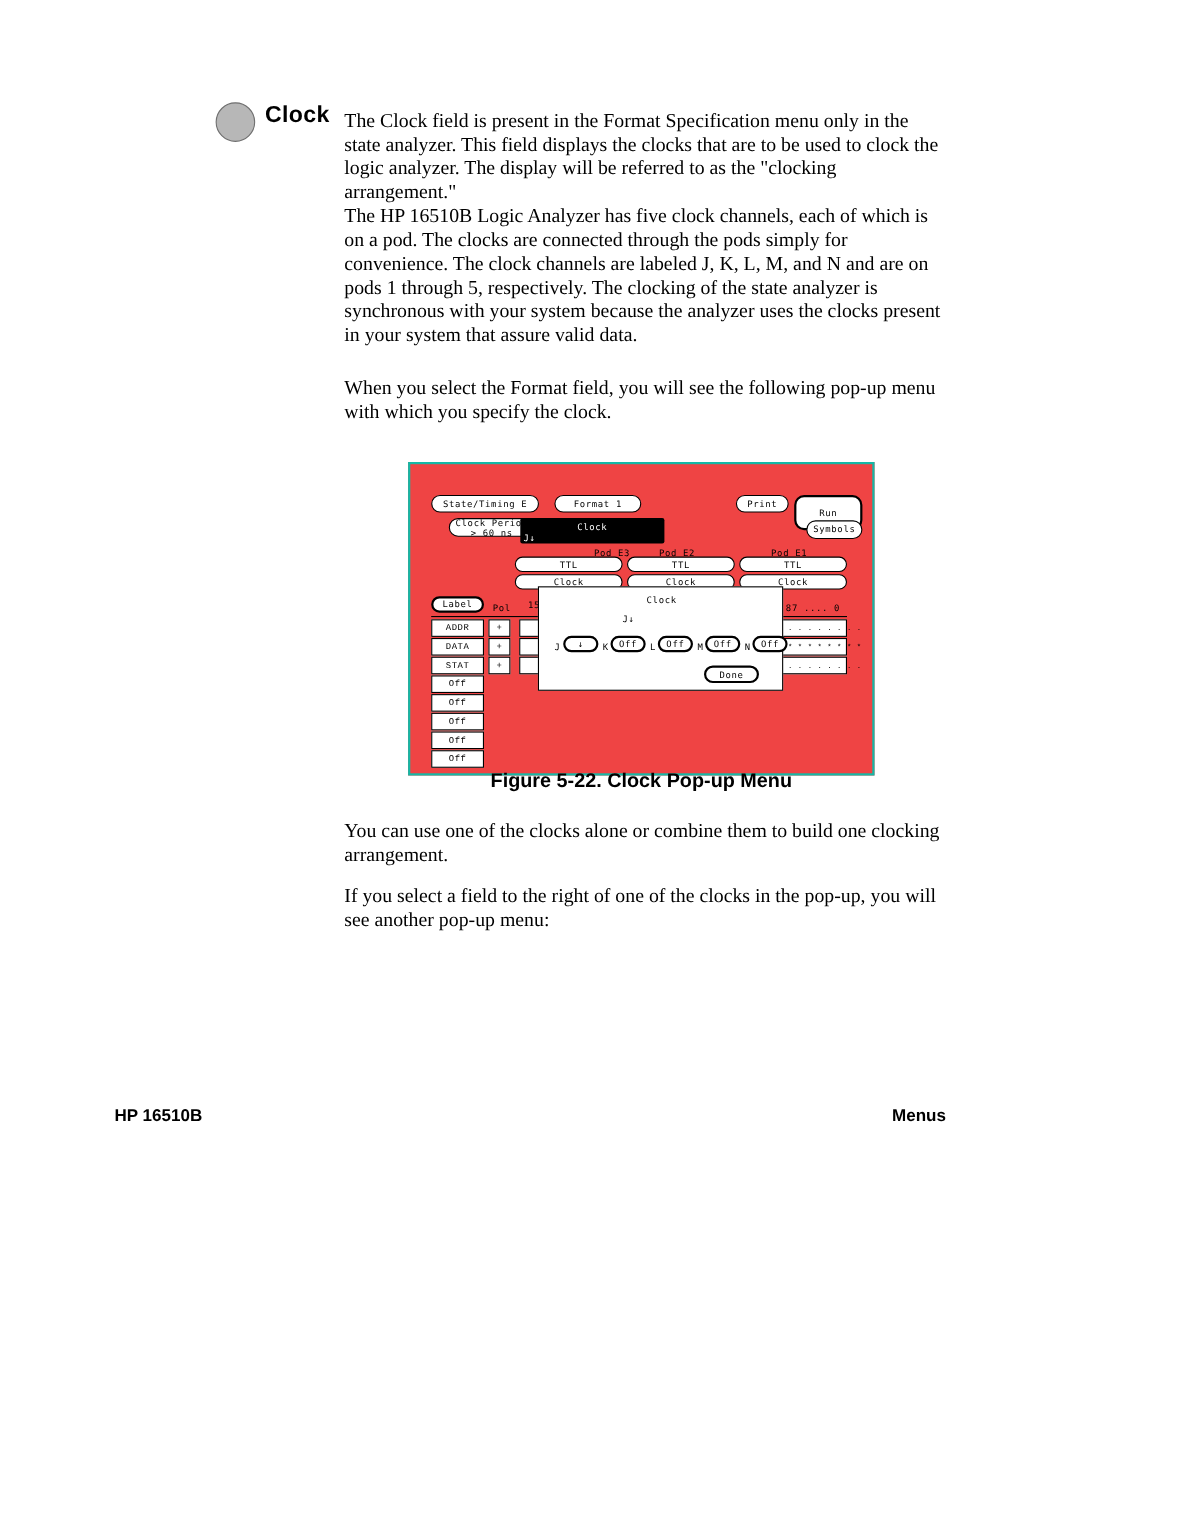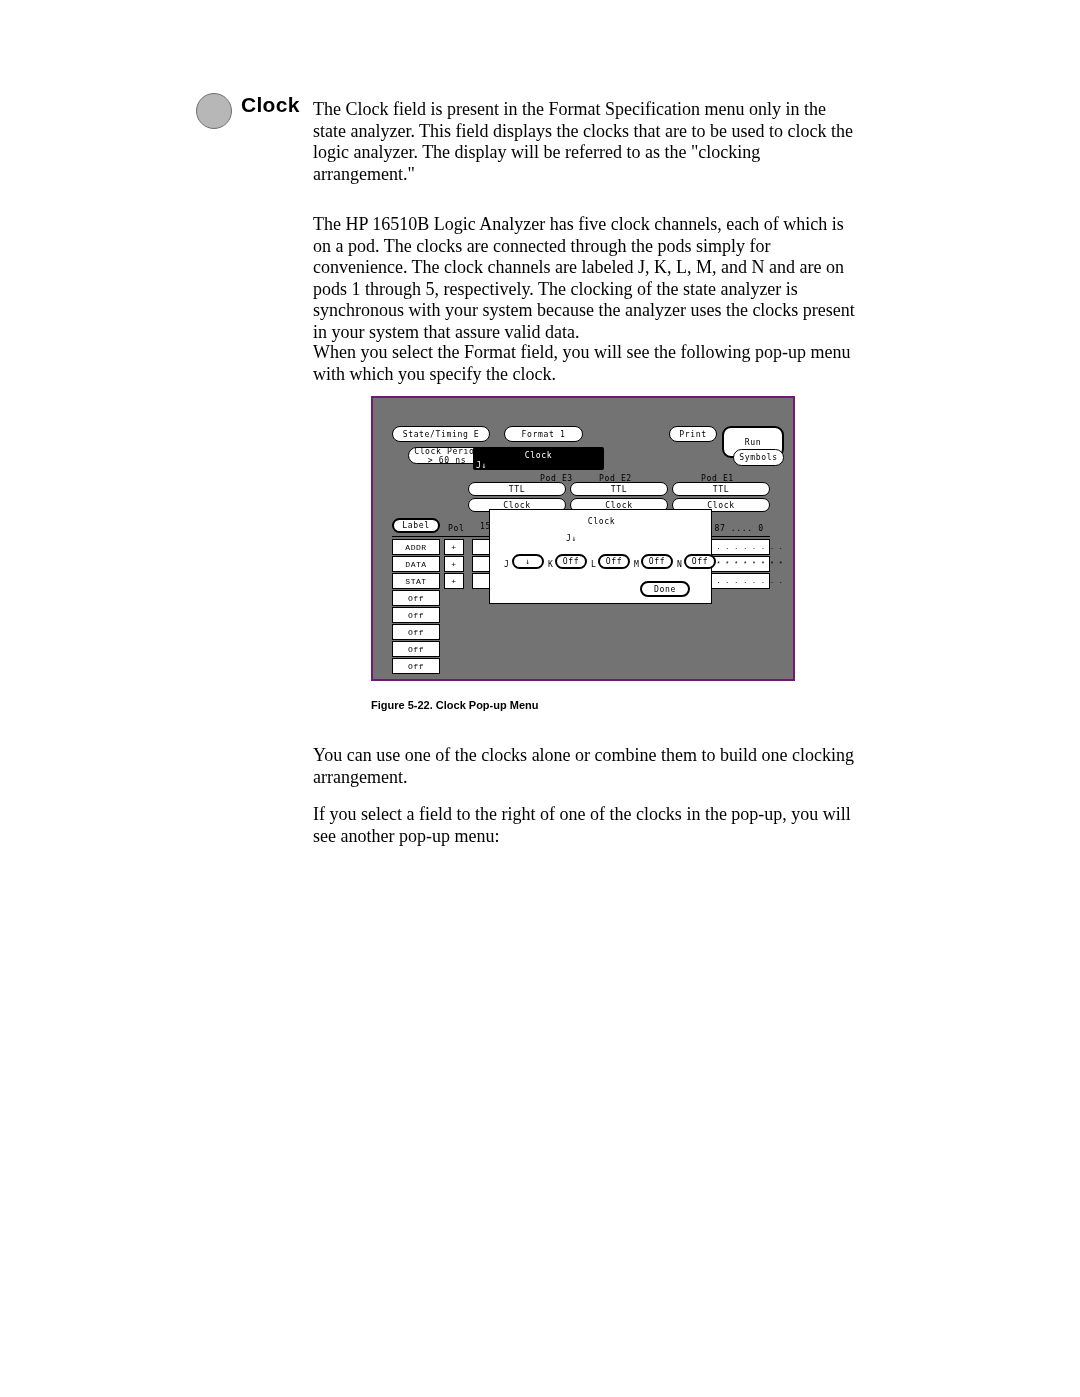--- a/index.html
+++ b/index.html
@@ -48,34 +48,34 @@
     position: absolute;
     left: 313px;
     width: 546px;
     font-size: 18px;
     line-height: 21.5px;
     text-align: left;
   }
   .body-col p { margin: 0; }
 
   #para-1 { top: 99px; }
-  #para-2 { top: 214px; }
+  #para-2 { top: 186px; }
   #para-3 { top: 342px; }
   #para-4 { top: 745px; }
   #para-5 { top: 804px; }
 
   
   #figure-frame {
     position: absolute;
     left: 371px;
-    top: 396px;
+    top: 420px;
     width: 424px;
     height: 285px;
-    border: 2px solid #701a75;
-    background: #737373;
+    border: 2px solid #14b8a6;
+    background: #ef4444;
     box-sizing: border-box;
   }
   #screen-area {
     position: absolute;
     left: 7px;
     top: 8px;
     right: 7px;
     bottom: 8px;
     font-family: "DejaVu Sans Mono", "Liberation Mono", monospace;
     font-size: 8.1px;
@@ -141,23 +141,24 @@
     box-sizing: border-box;
     z-index: 40;
   }
 
   
   #figure-caption {
     position: absolute;
     left: 371px;
     top: 699px;
     width: 424px;
+    text-align: center;
     font-family: "Liberation Sans", "DejaVu Sans", sans-serif;
     font-weight: bold;
-    font-size: 11px;
+    font-size: 18px;
   }
 
   
   #footer {
     position: absolute;
     left: 104px;
     top: 1003px;
     width: 756px;
     font-family: "Liberation Sans", "DejaVu Sans", sans-serif;
     font-weight: bold;
@@ -273,13 +274,17 @@
 
       <div class="fld bold" style="left:150px; top:71px; width:50px; height:16px;">Done</div>
     </div>
 
   </div>
 </div>
 
 <div id="figure-caption">Figure 5-22. Clock Pop-up Menu</div>
 
 <div id="footer">
+  <div class="footer-row">
+    <span>HP 16510B</span>
+    <span>Menus</span>
+  </div>
 </div>
 
 </body></html>

